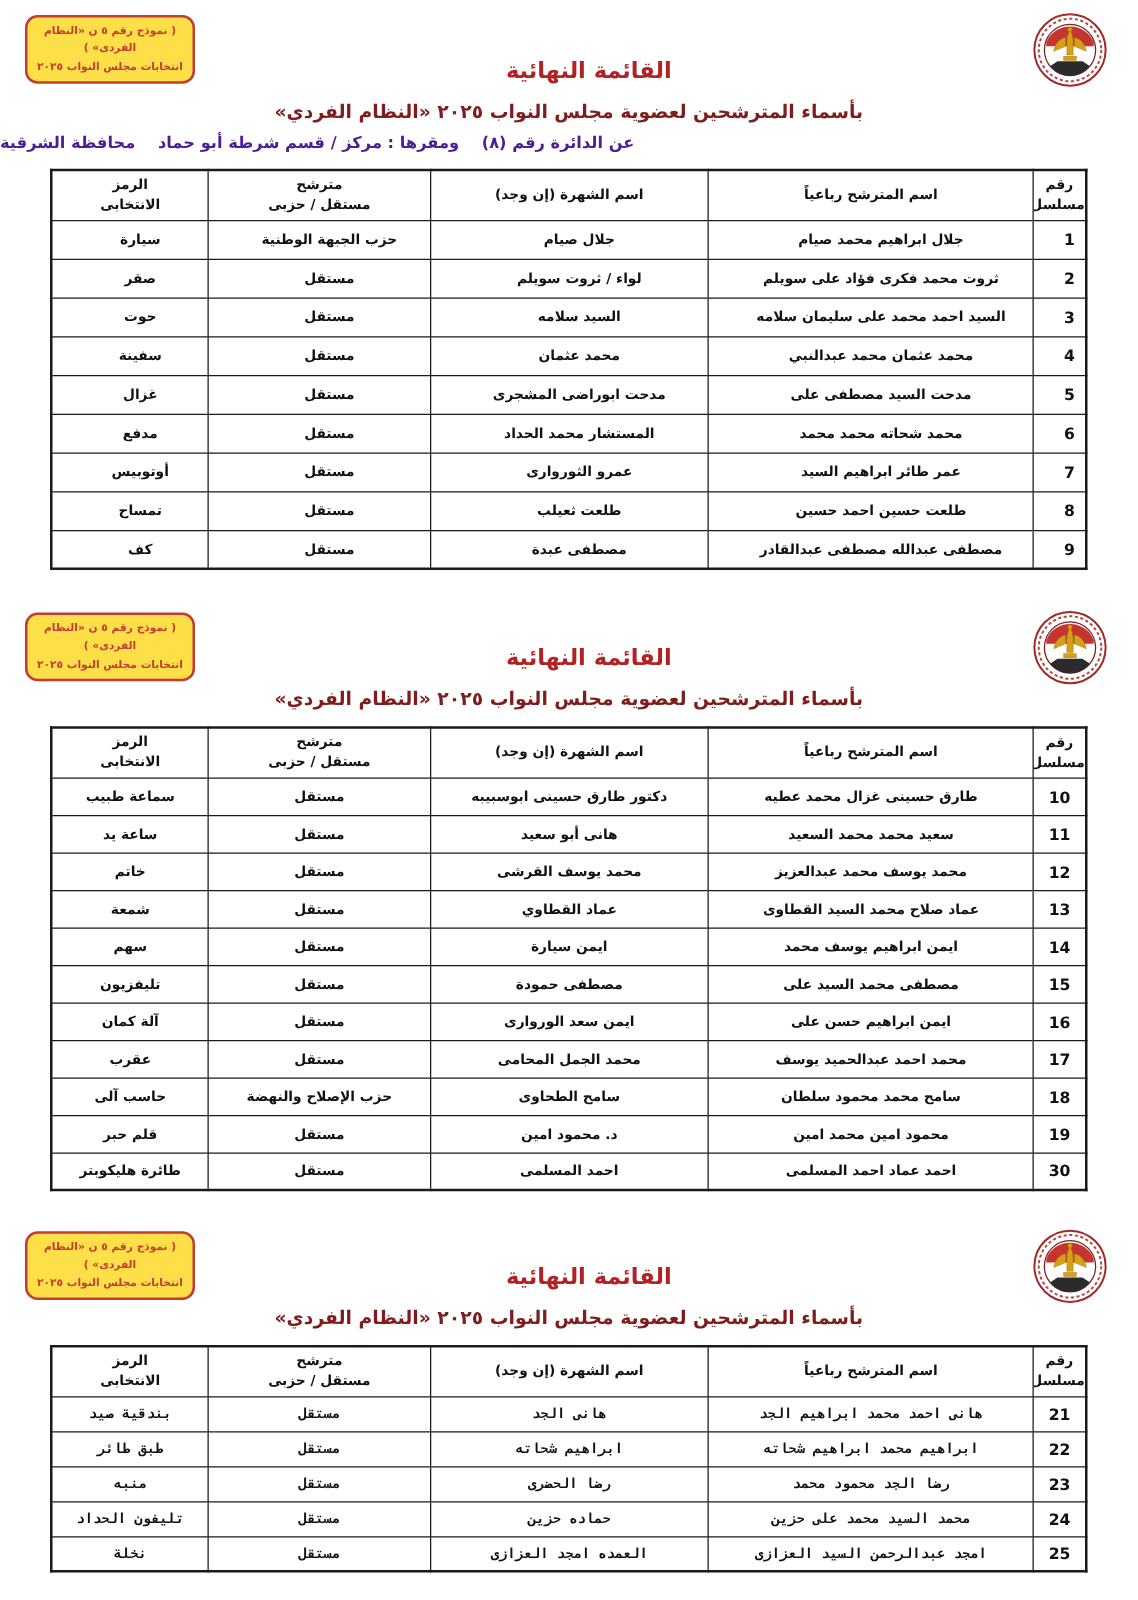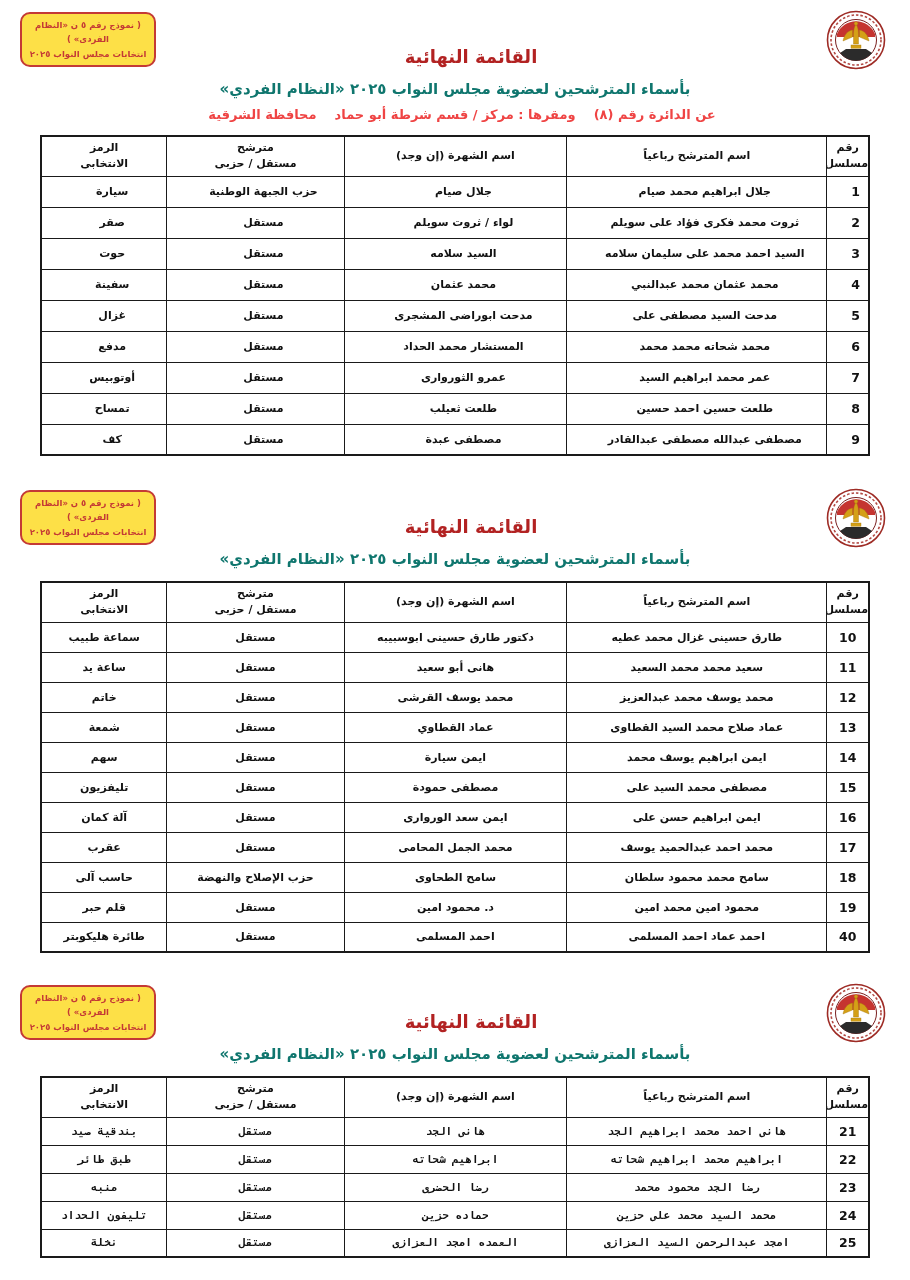--- a/index.html
+++ b/index.html
@@ -27,26 +27,26 @@
     position: absolute; top: 10px; right: 24px;
     width: 60px; height: 60px;
   }
 
   .page-title {
     text-align: center; color: #b22222;
     font-size: 18px; padding-top: 46px; letter-spacing: 0.5px; margin-left: 32px;
   }
   .sec2 .page-title, .sec3 .page-title { padding-top: 38px; }
   .page-subtitle {
-    text-align: center; color: #0f766e;
+    text-align: center; color: #7f1d1d;
     font-size: 15px; margin-top: 13px;
   }
   .district-line {
-    text-align: center; color: #ef4444;
-    font-size: 13px; margin-top: 9px; white-space: pre-wrap; margin-left: 14px;
+    text-align: left; color: #4c1d95;
+    font-size: 13px; margin-top: 9px; white-space: pre-wrap;
   }
 
   .table-wrap { padding: 0 40px; margin-top: 13px; }
   table.candidates {
     width: 100%;
     border-collapse: collapse;
     border: 2px solid #1a1a1a;
     table-layout: fixed;
   }
   th, td {
@@ -146,21 +146,21 @@
           </tr>
           <tr>
             <td class="serial">6</td>
             <td>محمد شحاته محمد محمد</td>
             <td>المستشار محمد الحداد</td>
             <td>مستقل</td>
             <td>مدفع</td>
           </tr>
           <tr>
             <td class="serial">7</td>
-            <td>عمر محمد ابراهيم السيد</td>
+            <td>عمر طائر ابراهيم السيد</td>
             <td>عمرو الثوروارى</td>
             <td>مستقل</td>
             <td>أوتوبيس</td>
           </tr>
           <tr>
             <td class="serial">8</td>
             <td>طلعت حسين احمد حسين</td>
             <td>طلعت ثعيلب</td>
             <td>مستقل</td>
             <td>تمساح</td>
@@ -284,21 +284,21 @@
             <td>حاسب آلى</td>
           </tr>
           <tr>
             <td class="serial">19</td>
             <td>محمود امين محمد امين</td>
             <td>د. محمود امين</td>
             <td>مستقل</td>
             <td>قلم حبر</td>
           </tr>
           <tr>
-            <td class="serial">40</td>
+            <td class="serial">30</td>
             <td>احمد عماد احمد المسلمى</td>
             <td>احمد المسلمى</td>
             <td>مستقل</td>
             <td>طائرة هليكوبتر</td>
           </tr>
         </tbody>
     </table>
   </div>
 </div>
 

